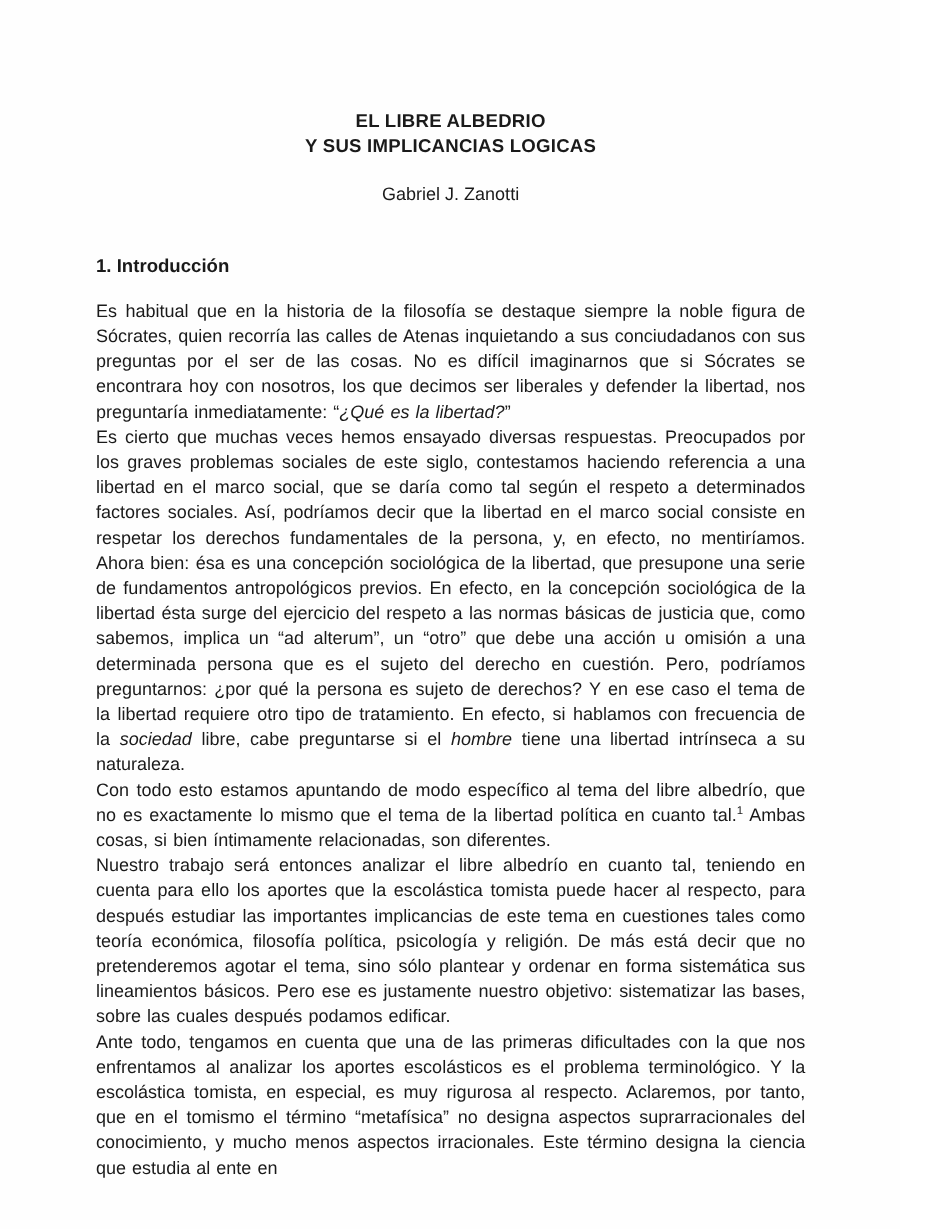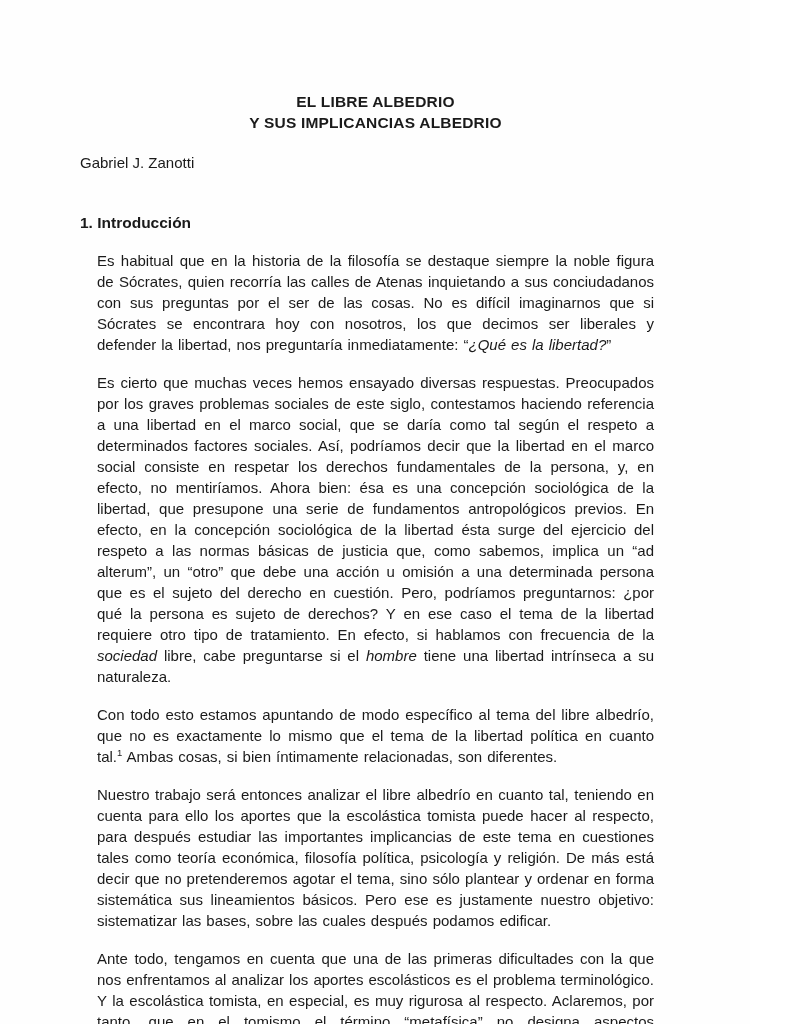--- a/index.html
+++ b/index.html
@@ -21,61 +21,61 @@
     overflow: hidden;
   }
   .doc-title {
     text-align: center;
     font-weight: bold;
     font-size: 15.5px;
     line-height: 21px;
     letter-spacing: 0.2px;
   }
   .author {
-    text-align: left;
+    text-align: center;
     margin-top: 19px;
     line-height: 21px;
   }
   .section-heading {
     text-align: left;
     font-weight: bold;
     font-size: 15.5px;
     line-height: 21px;
     margin: 0;
   }
   .section-heading.first {
     margin-top: 39px;
     margin-bottom: 16px;
   }
   .section-heading.second {
     margin-top: 26px;
     margin-bottom: 18px;
   }
   .body-par {
-    margin: 17px;
+    margin: 0;
     text-align: justify;
     word-spacing: 0.06em;
   }
   .body-par em {
     font-style: italic;
   }
   sup.fn {
     font-size: 9.5px;
     line-height: 0;
     vertical-align: super;
   }
 </style>
 </head>
 <body>
 
 <div class="page">
 
   <header class="doc-title">
     <div class="t-line">EL LIBRE ALBEDRIO</div>
-    <div class="t-line">Y SUS IMPLICANCIAS ALBEDRIO</div>
+    <div class="t-line">Y SUS IMPLICANCIAS LOGICAS</div>
   </header>
 
   <div class="author">Gabriel J. Zanotti</div>
 
   <h2 class="section-heading first">1. Introducción</h2>
 
   <p class="body-par"><span>Es habitual que en la historia de la filosofía se destaque siempre la noble figura de Sócrates, quien recorría las calles de Atenas inquietando a sus conciudadanos con sus preguntas por el ser de las cosas. No es difícil imaginarnos que si Sócrates se encontrara hoy con nosotros, los que decimos ser liberales y defender la libertad, nos preguntaría inmediatamente: “</span><em>¿Qué es la libertad?</em><span>”</span></p>
 
   <p class="body-par"><span>Es cierto que muchas veces hemos ensayado diversas respuestas. Preocupados por los graves problemas sociales de este siglo, contestamos haciendo referencia a una libertad en el marco social, que se daría como tal según el respeto a determinados factores sociales. Así, podríamos decir que la libertad en el marco social consiste en respetar los derechos fundamentales de la persona, y, en efecto, no mentiríamos. Ahora bien: ésa es una concepción sociológica de la libertad, que presupone una serie de fundamentos antropológicos previos. En efecto, en la concepción sociológica de la libertad ésta surge del ejercicio del respeto a las normas básicas de justicia que, como sabemos, implica un “ad alterum”, un “otro” que debe una acción u omisión a una determinada persona que es el sujeto del derecho en cuestión. Pero, podríamos preguntarnos: ¿por qué la persona es sujeto de derechos? Y en ese caso el tema de la libertad requiere otro tipo de tratamiento. En efecto, si hablamos con frecuencia de la </span><em>sociedad</em><span> libre, cabe preguntarse si el </span><em>hombre</em><span> tiene una libertad intrínseca a su naturaleza.</span></p>
 

